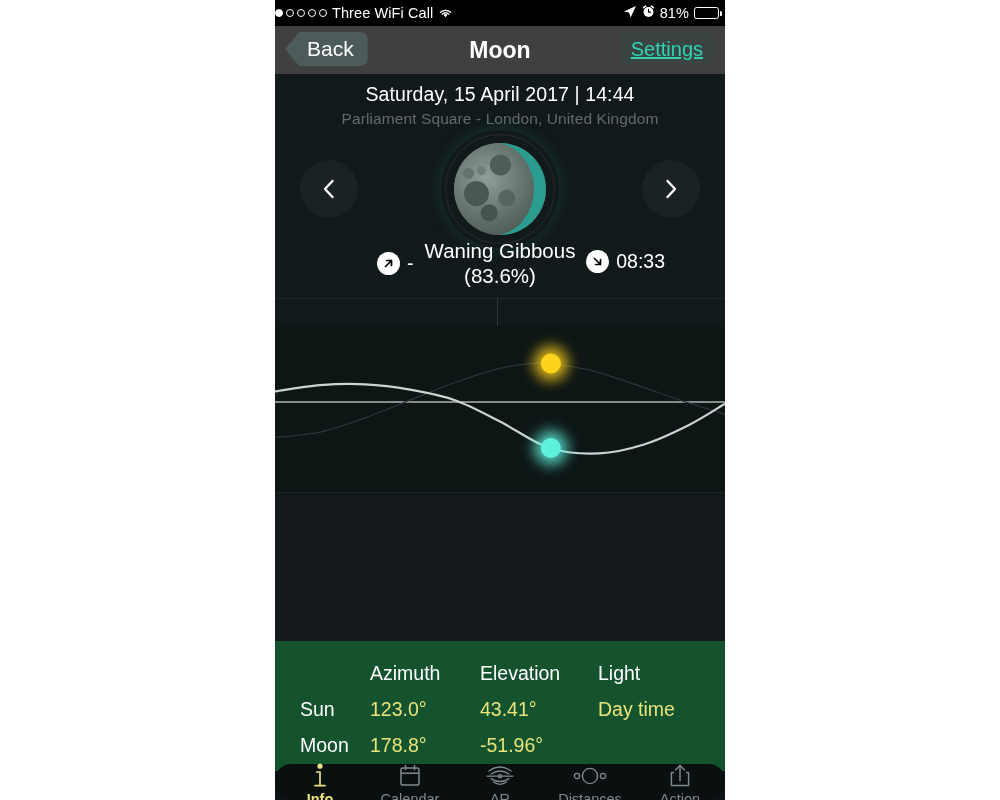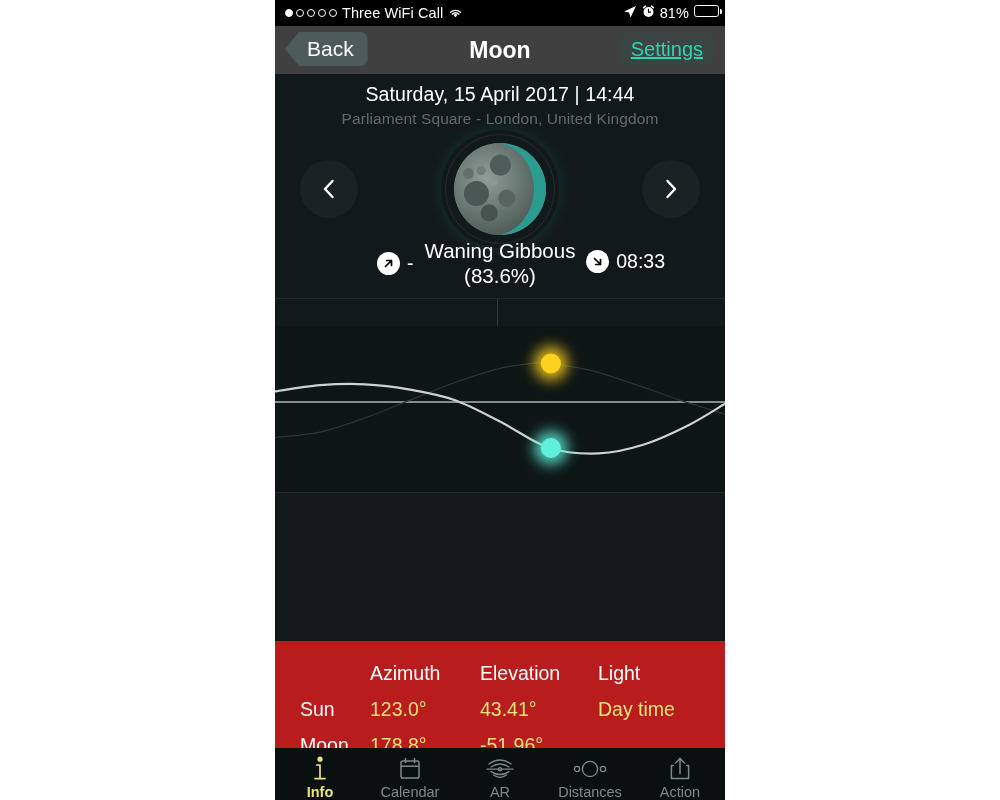--- a/index.html
+++ b/index.html
@@ -13,28 +13,28 @@
     position:absolute;left:275px;top:0;width:450px;height:800px;
     background:#0e1415;overflow:hidden;
   }
 
   
   .statusbar{
     position:relative;height:26px;background:#000;
     display:flex;align-items:center;color:#fff;
     font-size:14.5px;letter-spacing:.1px;
   }
-  .sb-left{position:absolute;left:10px;display:flex;align-items:center;gap:5px;}
+  .sb-left{position:absolute;left:0;display:flex;align-items:center;gap:5px;}
   .sb-dots{display:flex;align-items:center;gap:3px;}
   .sb-dots i{width:6px;height:6px;border-radius:50%;border:1px solid #fff;display:block;}
   .sb-dots i.on{background:#fff;}
   .sb-carrier{font-size:14.5px;color:#fff;white-space:nowrap;}
   .sb-wifi{display:block;width:15px;height:12px;}
   .sb-center{position:absolute;left:0;right:0;text-align:center;font-weight:bold;font-size:14.5px;}
-  .sb-right{position:absolute;right:6px;display:flex;align-items:flex-start;gap:5px;}
+  .sb-right{position:absolute;right:6px;display:flex;align-items:center;gap:5px;}
   .sb-pct{font-size:14.5px;}
   .battery{width:25px;height:12px;border:1.3px solid #fff;border-radius:2.8px;position:relative;box-sizing:border-box;padding:1.4px;}
   .battery::after{content:"";position:absolute;right:-3.6px;top:3.3px;width:2px;height:5px;background:#fff;border-radius:0 1.5px 1.5px 0;}
   .battery .lvl{height:100%;background:#fff;border-radius:1px;}
 
   
   .navbar{position:relative;height:48px;background:#404040;}
   .back-btn{
     position:absolute;left:10px;top:6px;height:34px;
     display:flex;align-items:center;
@@ -133,32 +133,32 @@
   .chart-band{position:absolute;left:0;right:0;top:0;height:27px;background:#111a1a;border-top:1px solid #1e2a2a;border-bottom:1px solid #1e2a2a;}
   .chart-band .vdiv{position:absolute;left:222px;top:0;bottom:0;width:1px;background:#2a3838;}
   .chart-main{position:absolute;left:0;right:0;top:28px;bottom:0;background:#0d1515;}
   .chart-main svg{position:absolute;left:0;top:0;}
   .bottomline{position:absolute;left:0;right:0;bottom:0;height:1px;background:#1d2828;}
 
   
   .filler{background:#13191a;height:148px;}
 
   
-  .datatable{background:#b91c1c;padding:14px 0 8px 0;}
+  .datatable{background:#14532d;padding:14px 0 8px 0;}
   .dt-row{display:flex;align-items:center;height:36px;}
   .dt-c0{width:95px;padding-left:25px;box-sizing:border-box;color:#fff;font-size:19.5px;}
   .dt-c1{width:110px;color:#e9e37a;font-size:19.5px;}
   .dt-c2{width:118px;color:#e9e37a;font-size:19.5px;}
   .dt-c3{color:#e9e37a;font-size:19.5px;}
   .dt-head .dt-c1,.dt-head .dt-c2,.dt-head .dt-c3{color:#ffffff;}
 
   
   .tabbar{
-    position:absolute;left:0;right:0;bottom:0;height:52px;background:#0a0f10;
-    display:flex;align-items:flex-end;
+    position:absolute;left:0;right:0;bottom:0;height:36px;background:#0a0f10;
+    display:flex;align-items:center;border-radius:16px;
   }
   .tab{flex:1;display:flex;flex-direction:column;align-items:center;padding-top:4px;}
   .tab .ticon{height:28px;display:flex;align-items:center;justify-content:center;}
   .tab .tlabel{font-size:14.5px;color:#7d8a8a;margin-top:1px;}
   .tab.active .tlabel{color:#e9e37a;font-weight:bold;}
 </style>
 </head>
 <body>
 
 <div id="stage">

